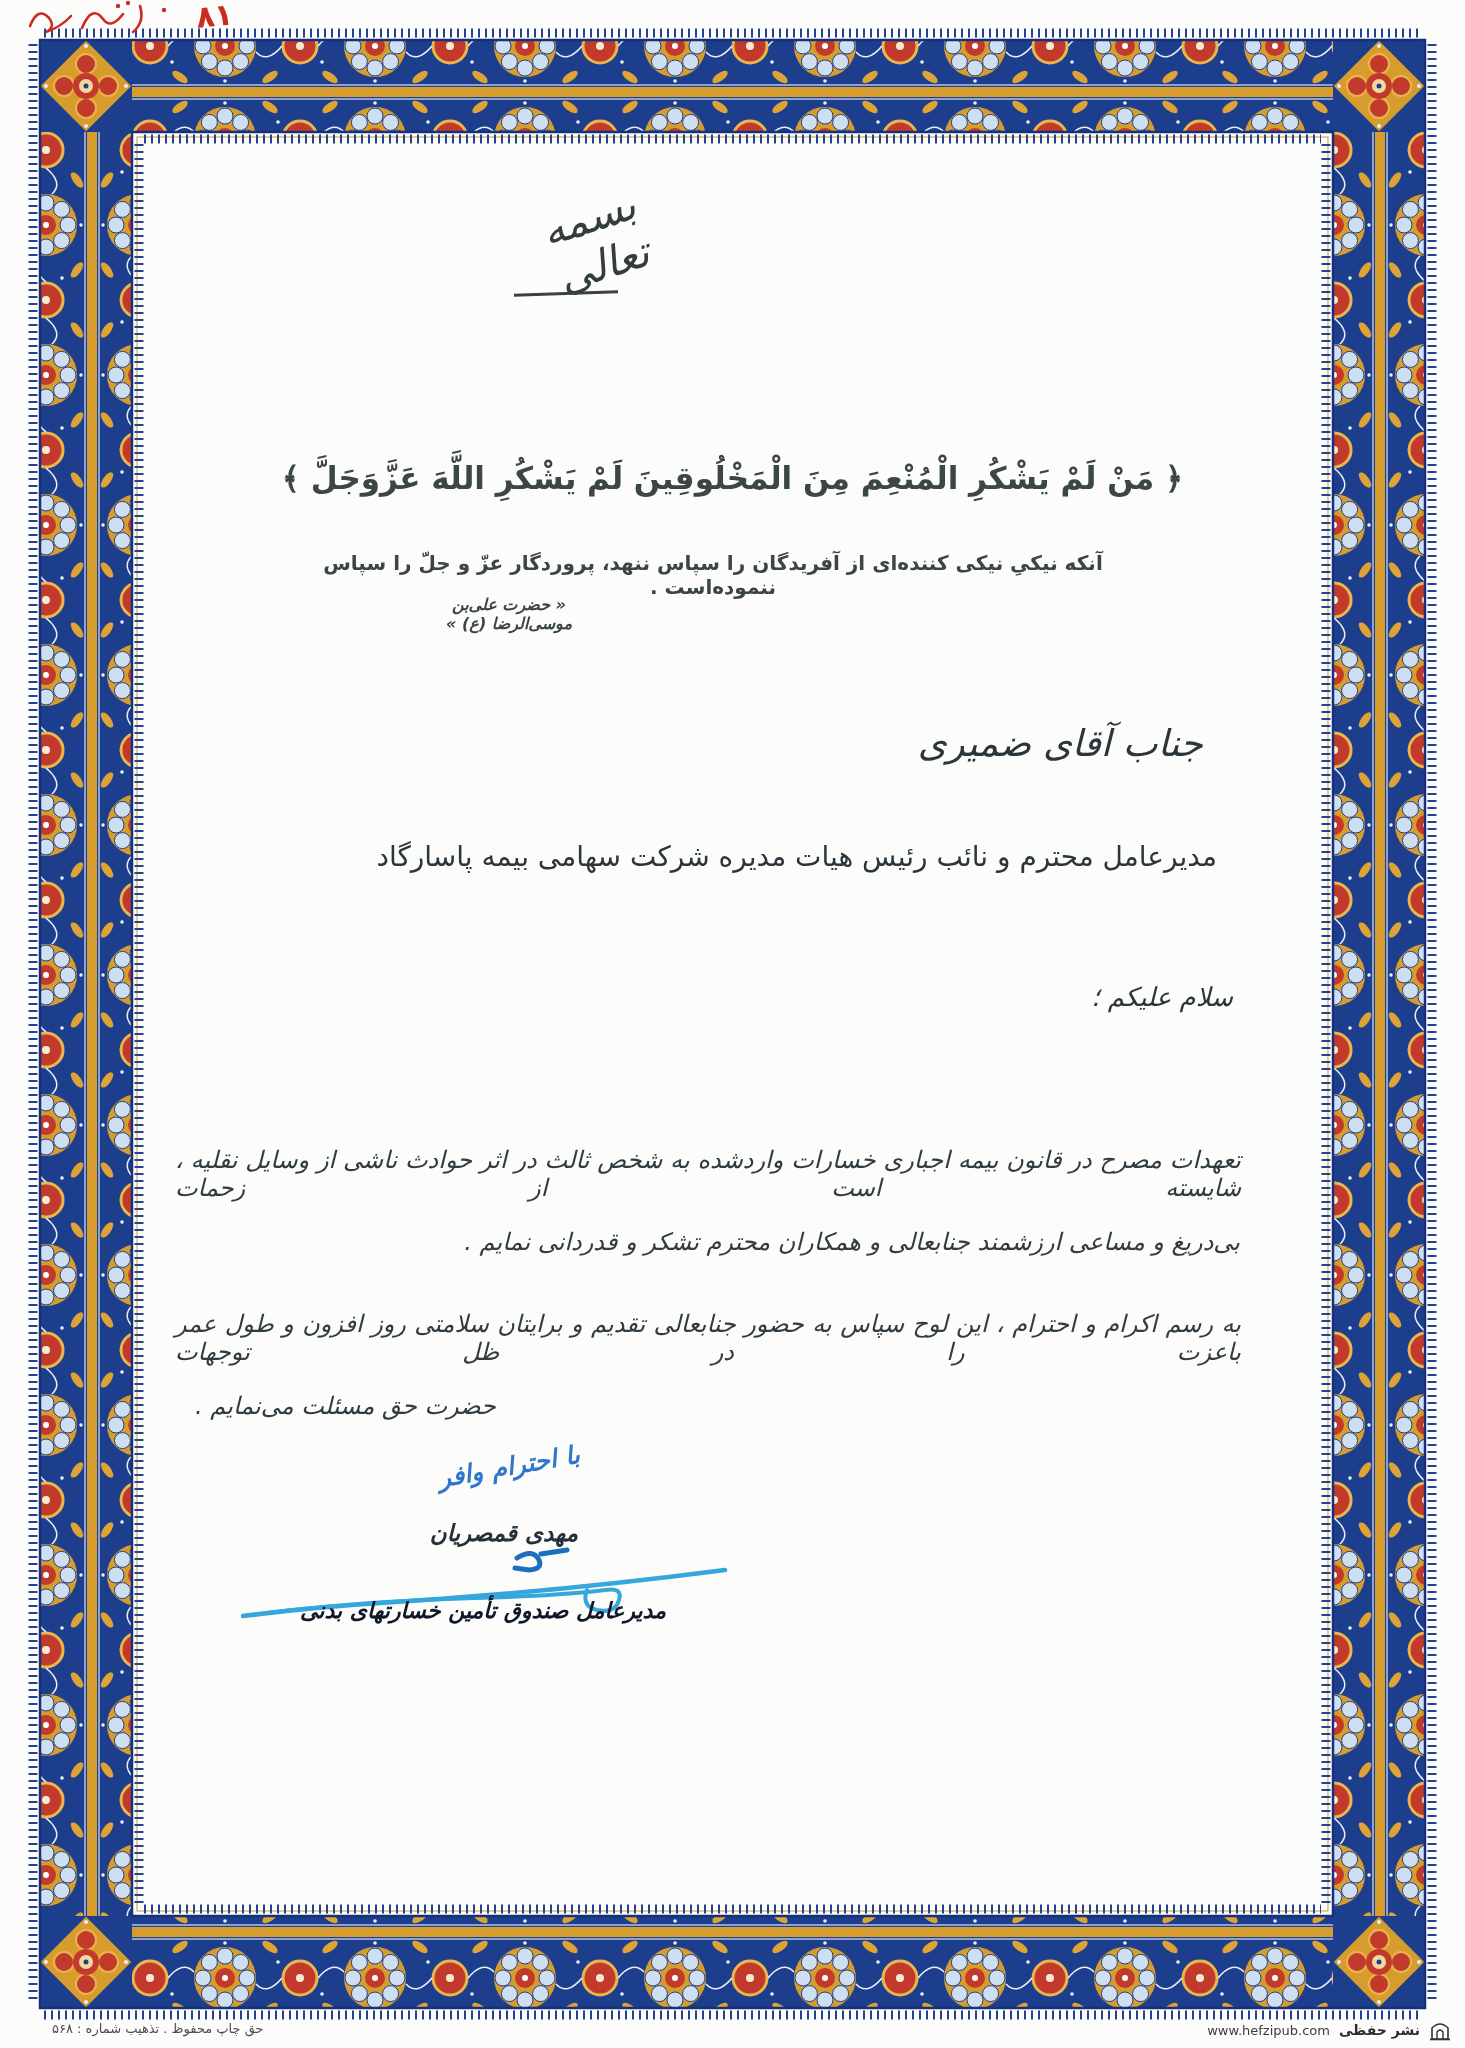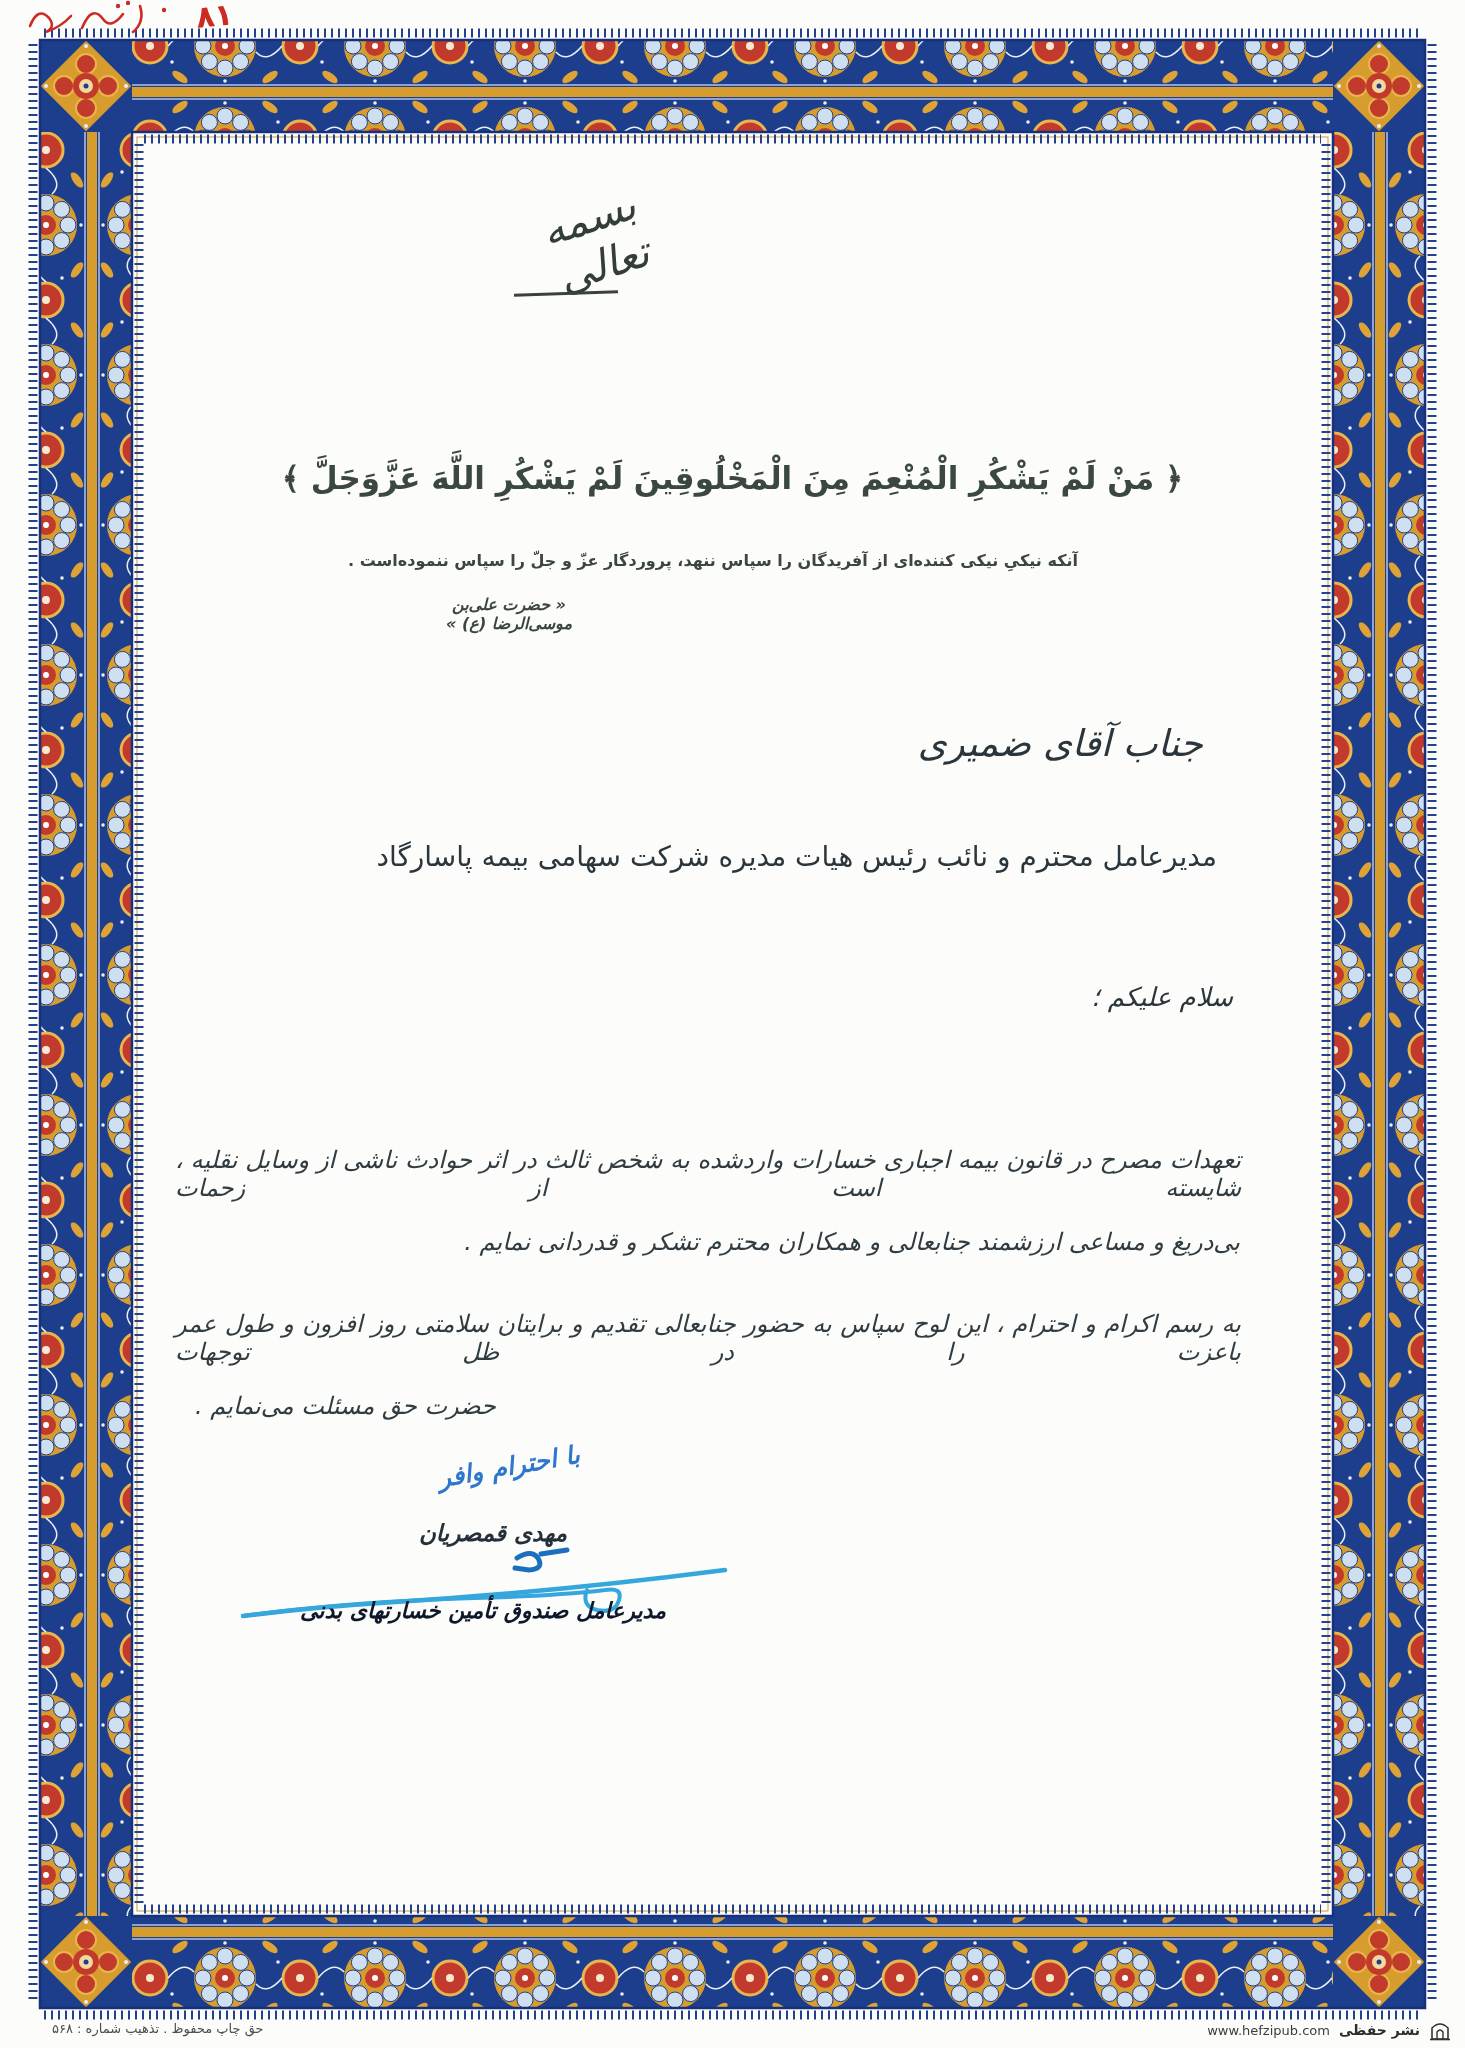--- a/index.html
+++ b/index.html
@@ -16,21 +16,21 @@
     font-size:42px;font-style:italic;color:#343e38;
     transform:rotate(-18deg);text-align:center;letter-spacing:2px;
   }
   .bismillah-rule{left:514px;top:292px;width:104px;height:3px;background:#39423c;transform:rotate(-2deg);}
   .hadith{
     left:250px;top:460px;width:965px;text-align:center;
     font-size:31px;font-weight:700;color:#3b4741;letter-spacing:1px;
   }
   .hadith-translation{
     left:285px;top:551px;width:856px;text-align:center;
-    font-size:16px;font-weight:700;color:#3a463f;
+    font-size:20px;font-weight:700;color:#3a463f;
   }
   .hadith-attribution{
     left:405px;top:595px;width:160px;text-align:center;
     font-size:16px;font-weight:700;font-style:italic;color:#3a463f;margin-left:24px;
   }
   
   .addressee{right:262px;top:722px;font-size:37px;font-style:italic;color:#2b363c;white-space:nowrap;}
   .addressee-title{right:248px;top:840px;font-size:28px;color:#2b363c;white-space:nowrap;}
   .salutation{right:232px;top:982px;font-size:26px;font-style:italic;color:#2b363c;white-space:nowrap;}
   .body-line{
@@ -43,21 +43,21 @@
   .bl2{top:1146px;}
   .bl3{top:1228px;left:auto;right:225px;width:auto;text-align-last:auto;}
   .bl4{top:1310px;}
   .bl5{top:1392px;left:195px;width:auto;text-align-last:auto;}
   
   .sig-closing{
     left:424px;top:1452px;width:170px;text-align:center;
     font-size:25px;font-weight:700;font-style:italic;color:#2e77cc;
     transform:rotate(-10deg);white-space:nowrap;
   }
-  .sig-name{left:408px;top:1520px;width:170px;text-align:center;font-size:23px;font-weight:700;font-style:italic;color:#25313a;white-space:nowrap;}
+  .sig-name{left:408px;top:1520px;width:170px;text-align:right;font-size:23px;font-weight:700;font-style:italic;color:#25313a;white-space:nowrap;}
   .sig-scribble{left:225px;top:1540px;}
   .sig-title{left:300px;top:1598px;font-size:22px;font-weight:700;font-style:italic;color:#0f172a;white-space:nowrap;}
   
   .corner-note{left:18px;top:-4px;}
   .corner-note-digits{left:178px;top:2px;font-size:30px;font-weight:700;color:#cc2b23;transform:rotate(-6deg);}
   .footer-left{left:52px;top:2021px;font-size:13px;color:#4d4d4d;direction:rtl;}
   .footer-right{right:14px;top:2019px;display:flex;align-items:center;gap:9px;}
   .footer-url{font-size:13px;color:#3c3c3c;}
   .footer-publisher{font-size:14px;font-weight:700;color:#2e2e2e;direction:rtl;}
 </style>

